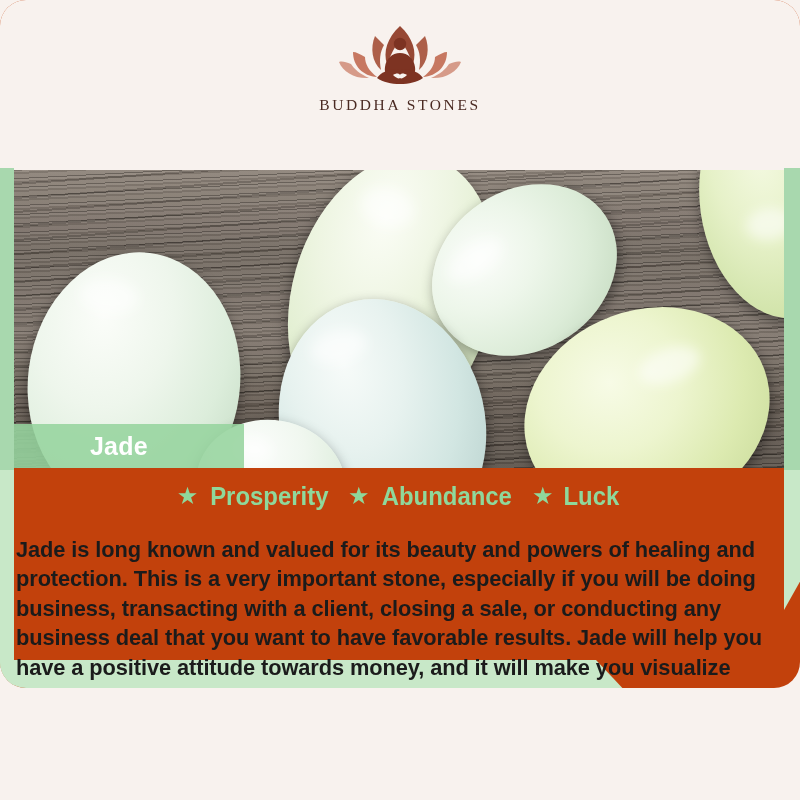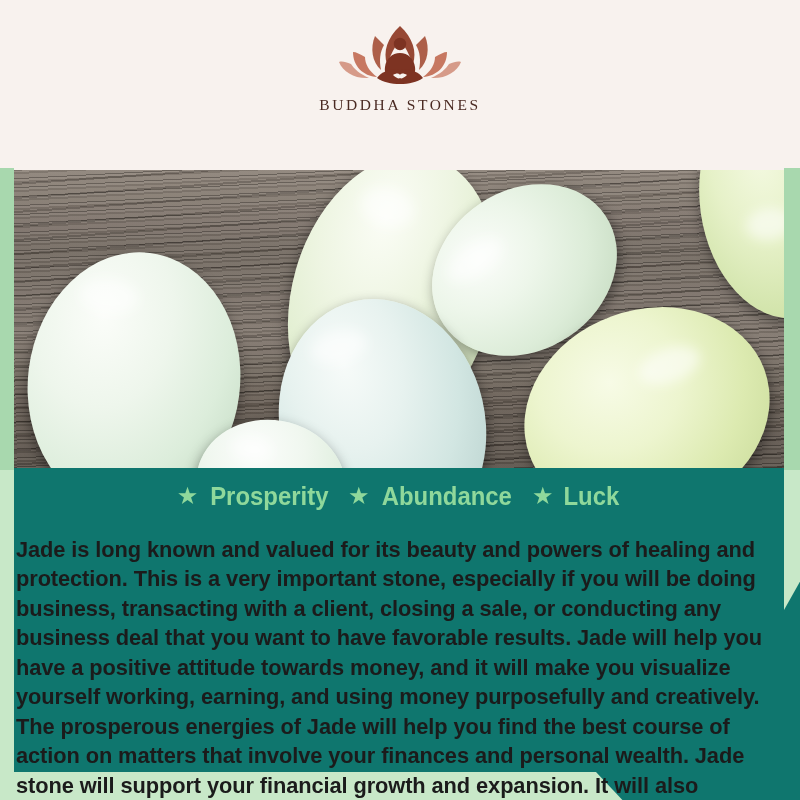--- a/index.html
+++ b/index.html
@@ -10,23 +10,24 @@
     width: 800px;
     height: 800px;
     overflow: hidden;
     background: #f8f2ee;
     font-family: "Liberation Sans", sans-serif;
   }
 
   #page {
     position: relative;
     width: 800px;
-    height: 800px;
-    background: #0f766e;
+    height: 688px;
+    background: #c2410c;
     overflow: hidden;
+    border-radius: 26px;
   }
 
   
   .logo-area {
     position: absolute;
     left: 0;
     top: 0;
     width: 800px;
     height: 170px;
     background: #f8f2ee;
@@ -308,20 +309,23 @@
                 background:radial-gradient(ellipse at 40% 30%, #f7fbe6 0%, #edf5cf 34%, #dceab0 64%, #c3d694 100%);">
       <span class="hl" style="left:52%; top:24%; width:64px; height:34px;"></span>
     </div>
 
     <div class="stone" style="left:196px; top:250px; width:150px; height:130px; transform:rotate(10deg);
                 background:radial-gradient(ellipse at 36% 26%, #fbfdfb 0%, #f0f7ef 36%, #dfeede 68%, #c4d9c3 100%);">
       <span class="hl" style="left:20%; top:16%; width:40px; height:24px;"></span>
     </div>
   </div>
 
+  <div class="jade-label">
+    <span class="jade-text">Jade</span>
+  </div>
 
   <div class="benefits">
     <span class="benefit">
       <span class="star">★</span>
       <span class="blabel">Prosperity</span>
     </span>
     <span class="benefit">
       <span class="star">★</span>
       <span class="blabel">Abundance</span>
     </span>

